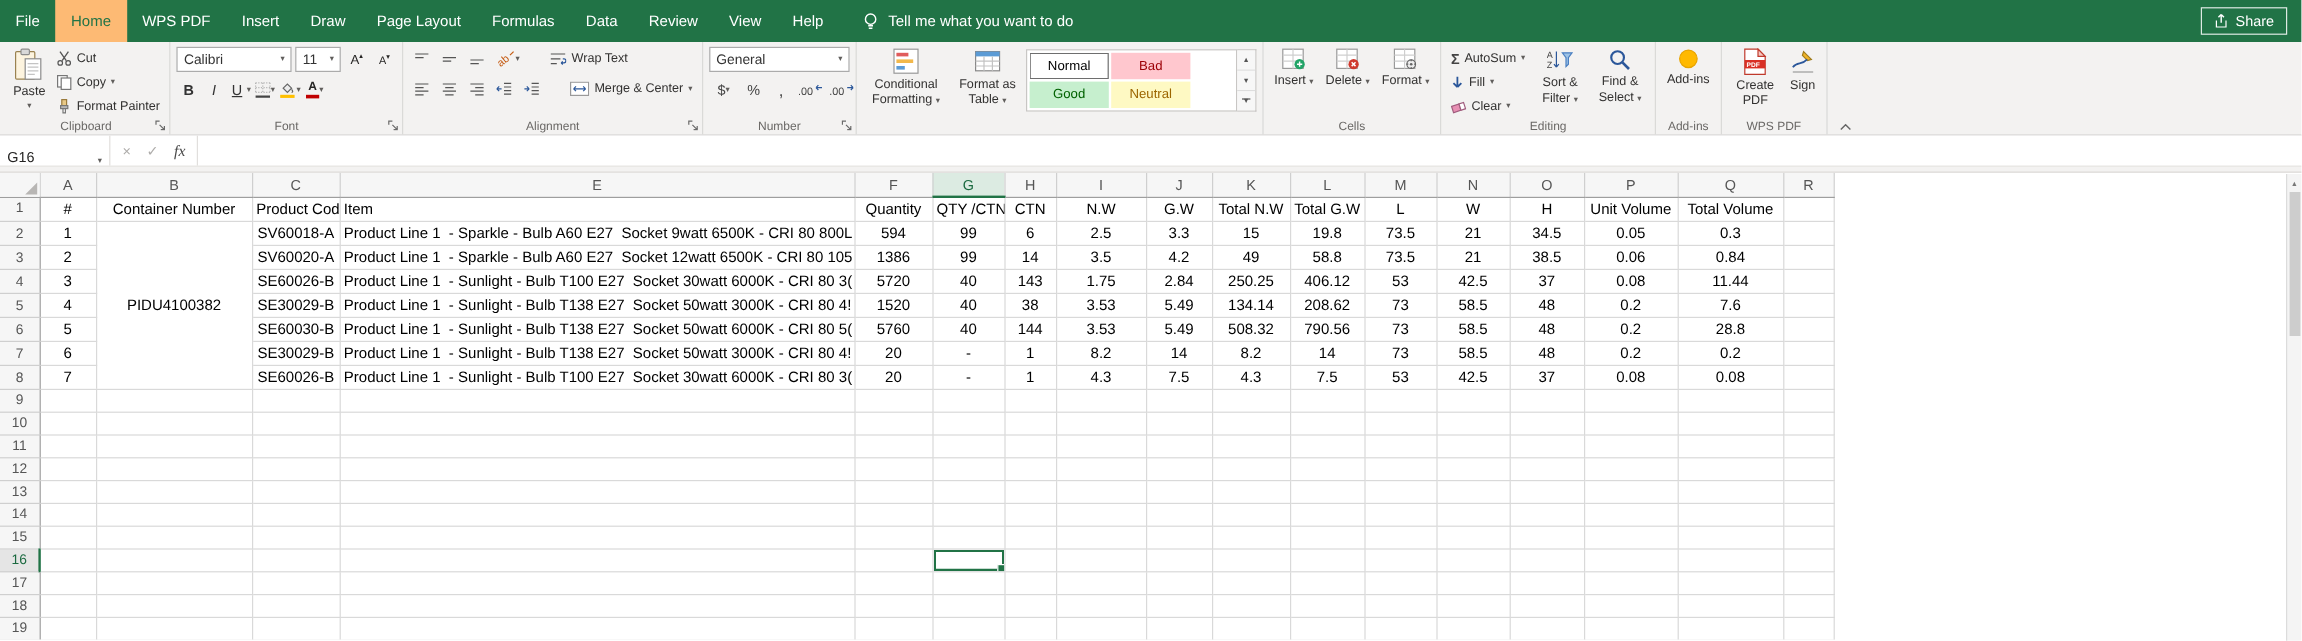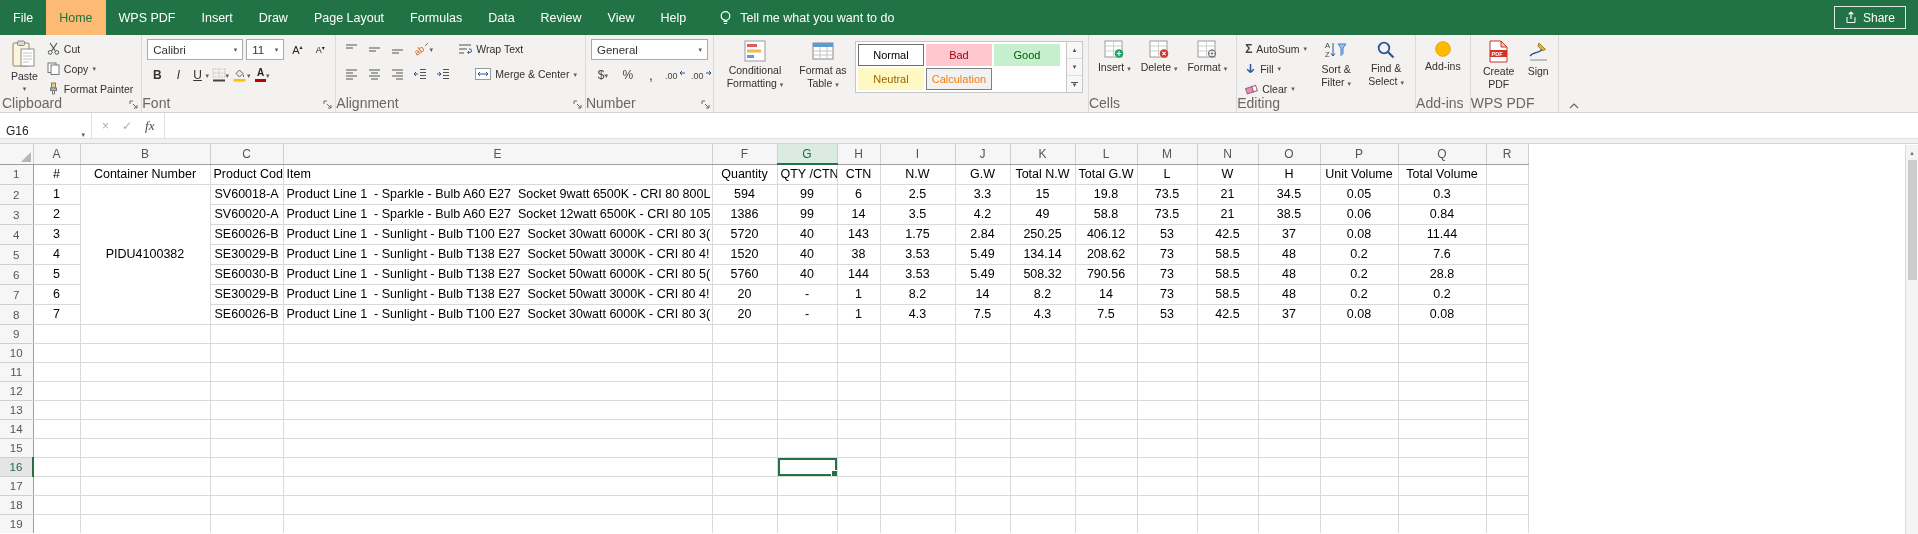--- a/index.html
+++ b/index.html
@@ -13,35 +13,35 @@
   .tabbar{height:35px;background:#217346;display:flex;align-items:stretch;color:#fff;position:relative}
   .tabs{display:flex;align-items:stretch}
   .tab{display:flex;align-items:center;padding:0 13px;font-size:12.5px;white-space:nowrap;cursor:default}
   .tab.active{background:#fdba74;color:#217346}
   .tellme{display:flex;align-items:center;gap:8px;margin-left:20px;font-size:12.5px}
   .share-btn{position:absolute;right:12px;top:6px;height:23px;border:1px solid rgba(255,255,255,.85);display:flex;align-items:center;gap:6px;padding:0 10px;font-size:12px;cursor:pointer}
 
   
   .ribbon{height:78px;background:#f3f2f1;border-bottom:1px solid #d6d4d2;display:flex;align-items:stretch;padding-left:2px}
   .rgroup{position:relative;display:flex;align-items:flex-start;gap:2px;padding:3px 5px 14px 5px;border-right:1px solid #dadad8}
-  .glabel{position:absolute;left:0;right:0;bottom:1px;text-align:left;font-size:14px;color:#6a6866;white-space:nowrap}
+  .glabel{position:absolute;left:0;right:0;bottom:1px;text-align:center;font-size:10px;color:#6a6866;white-space:nowrap}
   .launcher{position:absolute;right:1px;bottom:1px;width:13px;height:13px;display:flex;align-items:center;justify-content:center;cursor:pointer}
   .bigbtn{display:flex;flex-direction:column;align-items:center;gap:2px;padding:2px 4px;font-size:10.5px;line-height:1.2;text-align:center;color:#323130;cursor:pointer}
   .bigbtn .lbl{display:inline}
   .sbtn{display:flex;align-items:center;gap:4px;height:19px;padding:0 3px;font-size:10.5px;color:#323130;white-space:nowrap;cursor:pointer}
   .iconbtn{min-width:20px;height:20px;display:flex;align-items:center;justify-content:center;cursor:pointer}
   .vstack{display:flex;flex-direction:column;gap:1px}
   .two-rows{display:flex;flex-direction:column;gap:5px;padding-top:1px}
   .rrow{display:flex;align-items:center;gap:3px}
   .combo{height:21px;background:#fff;border:1px solid #ababab;display:flex;align-items:center;gap:4px;padding:0 5px;font-size:11.5px;color:#333;cursor:pointer}
   .fc{display:flex;flex-direction:column;align-items:center;line-height:1}
   .fc .bar{width:11px;height:3px;margin-top:1px}
   .biu{font-size:12px;color:#333;width:16px;text-align:center}
 
-  .gallery{display:flex;flex-wrap:wrap;align-content:flex-start;gap:2px;background:#fff;border:1px solid #c8c6c4;padding:2px;width:212px;height:52px;overflow:hidden}
+  .gallery{display:flex;flex-wrap:wrap;align-content:flex-start;gap:2px;background:#fff;border:1px solid #c8c6c4;padding:2px;width:176px;height:52px;overflow:hidden}
   .chip{width:66px;height:22px;display:flex;align-items:center;justify-content:center;font-size:11px;cursor:pointer}
   .galarrows{display:flex;flex-direction:column;border:1px solid #c8c6c4;border-left:none;height:52px}
   .ga{width:15px;flex:1;background:#f7f7f7;display:flex;align-items:center;justify-content:center;font-size:7px;color:#555;border-bottom:1px solid #ddd;cursor:pointer}
   .ga:last-child{border-bottom:none}
 
   .collapse-btn{align-self:flex-end;margin:0 8px 3px 10px;cursor:pointer}
 
   
   .fbar{height:26px;display:flex;align-items:stretch;background:#fff;border-bottom:1px solid #e1dfdd;font-size:12px}
   .namebox{width:92px;display:flex;align-items:flex-end;gap:4px;padding:0 6px;border-right:1px solid #e1dfdd;cursor:text}

